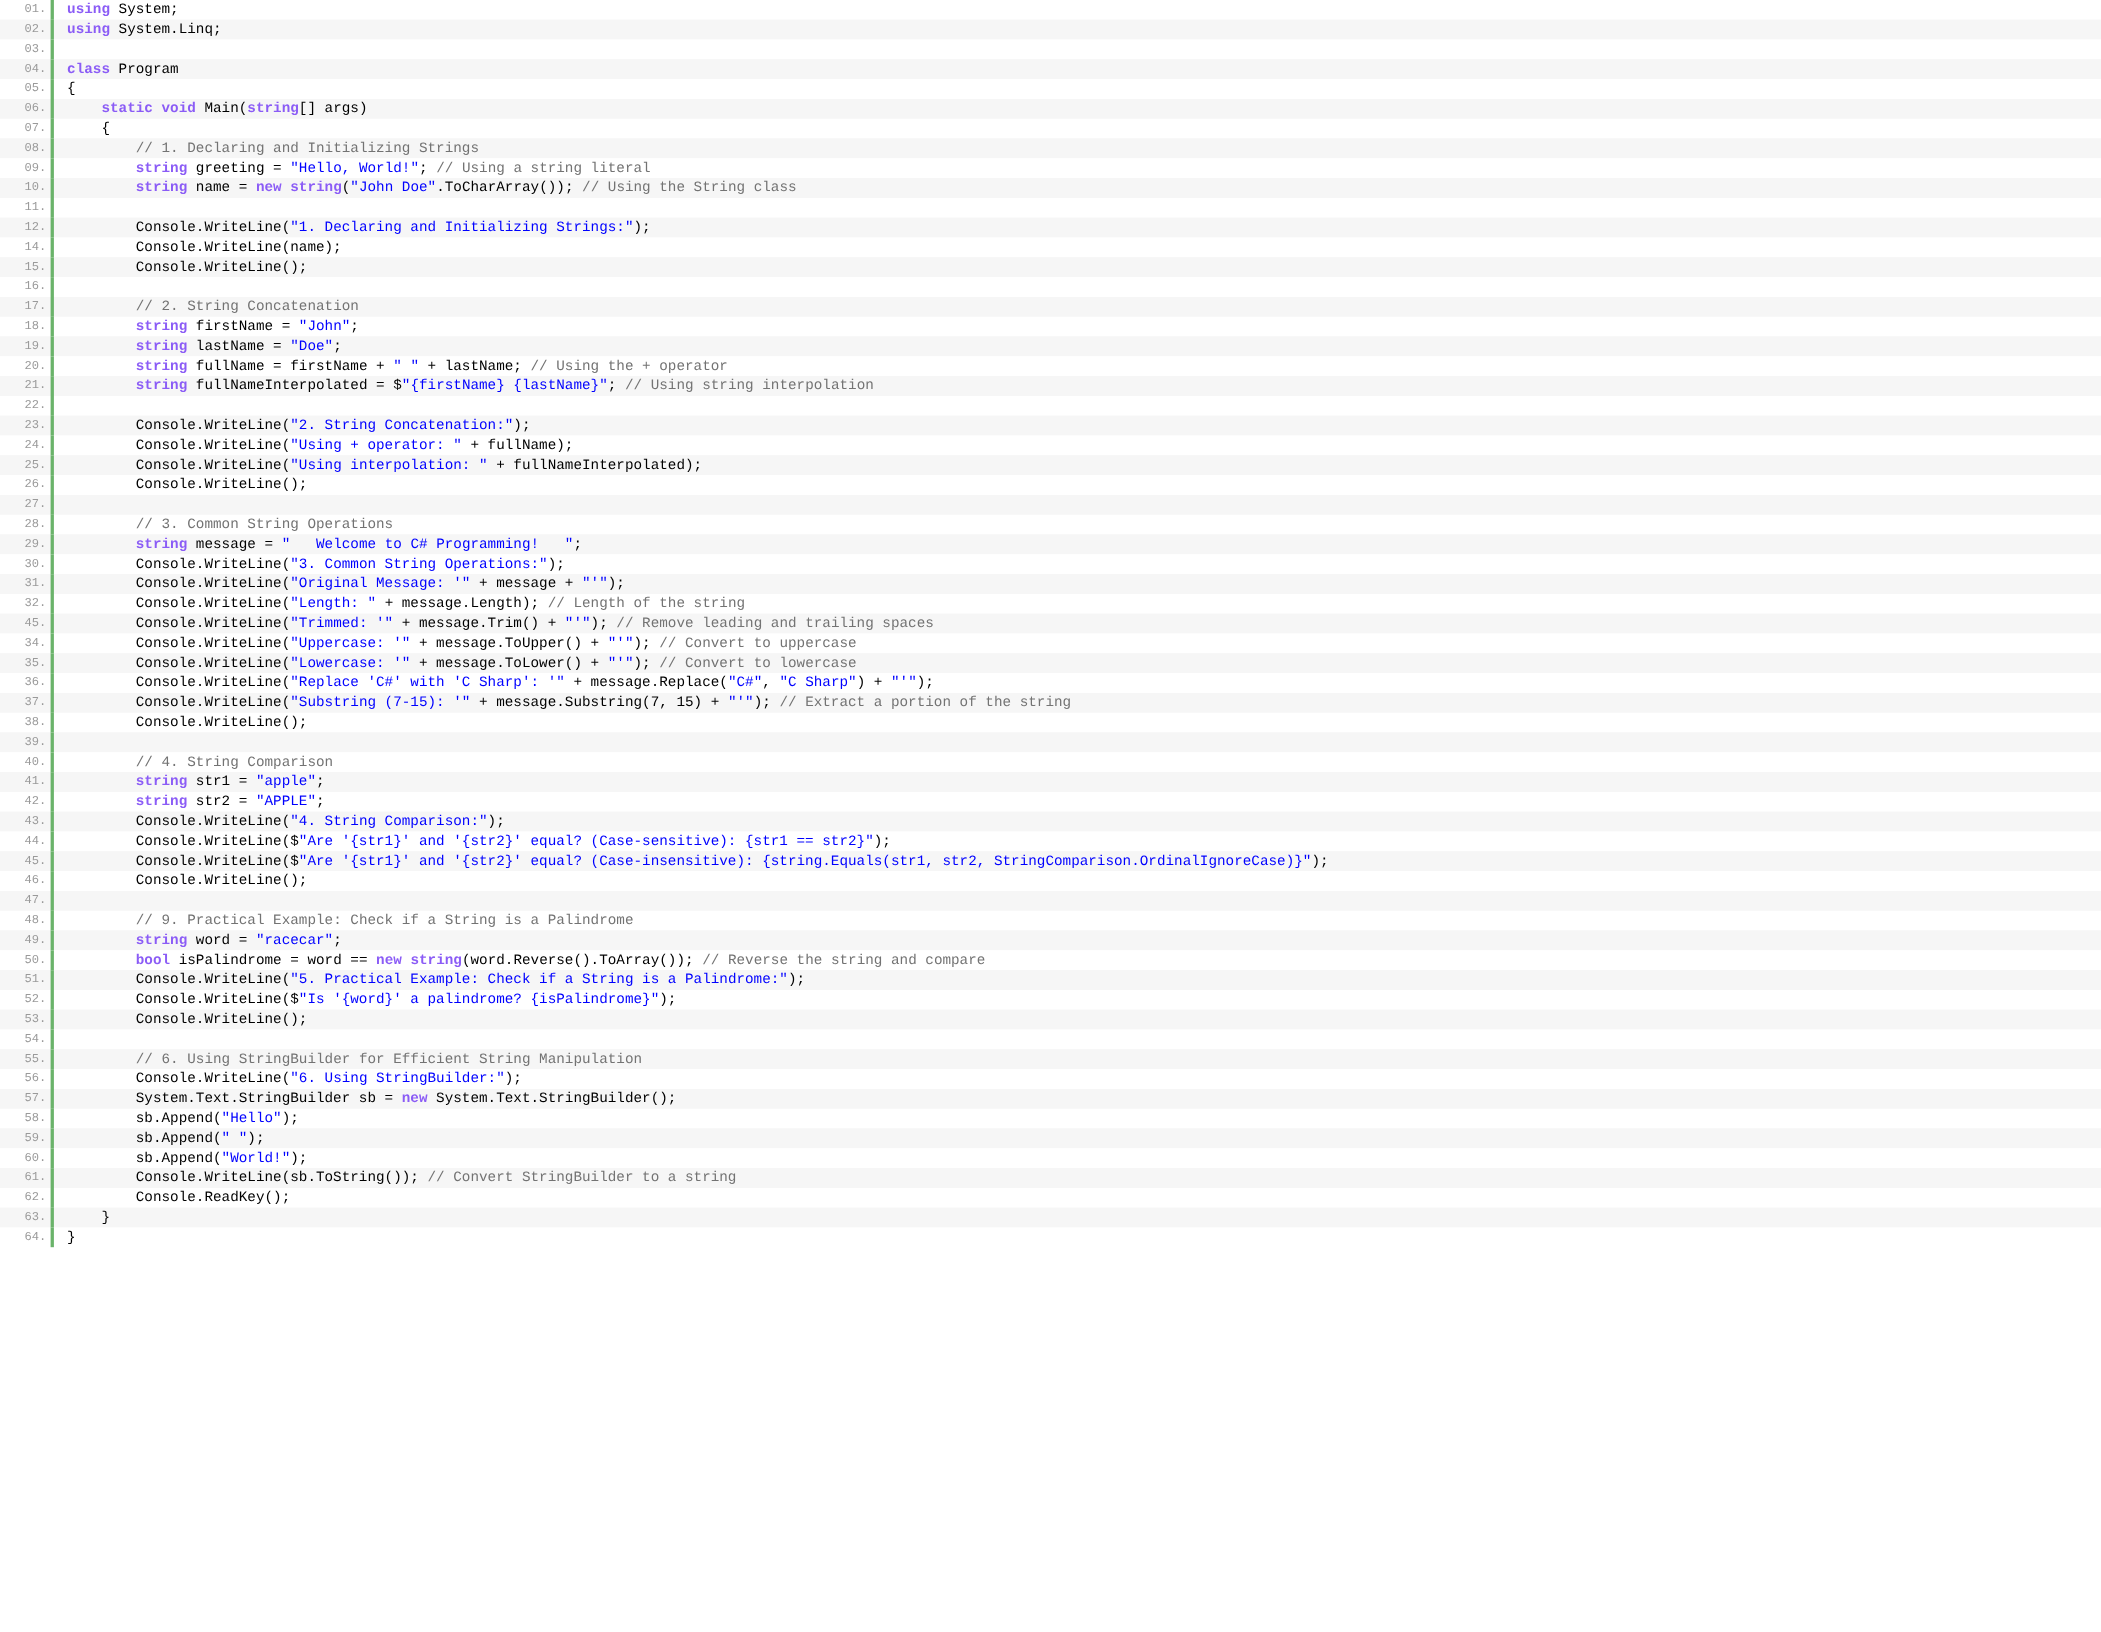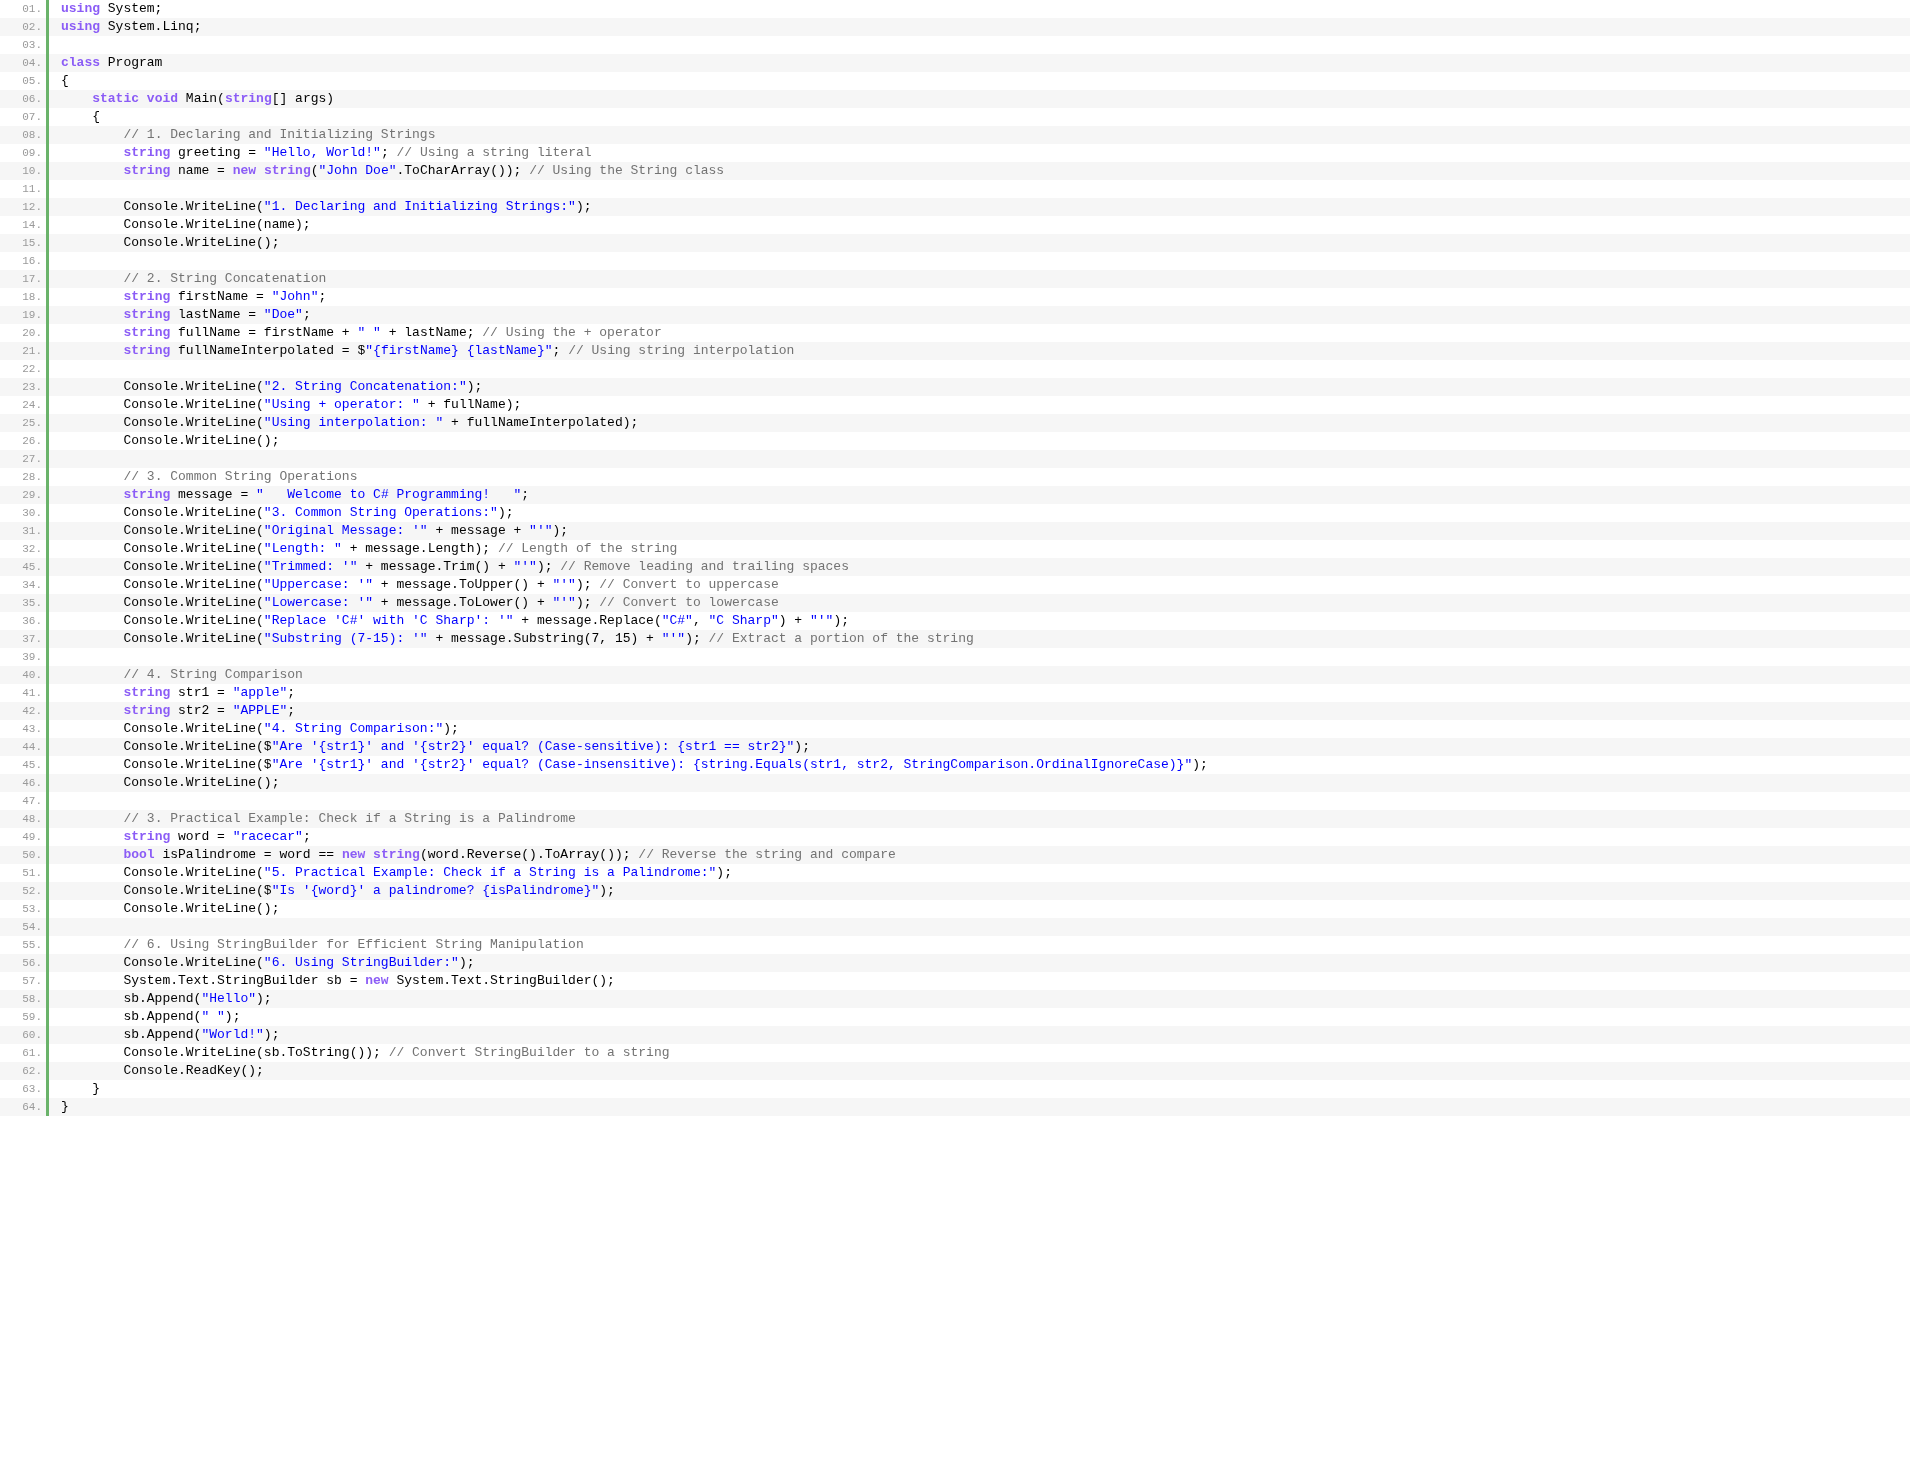--- a/index.html
+++ b/index.html
@@ -189,20 +189,24 @@
     </div>
     <div class="code-line">
       <div class="gutter">36.</div>
       <div class="src">        Console.WriteLine(<span class="str">"Replace 'C#' with 'C Sharp': '"</span> + message.Replace(<span class="str">"C#"</span>, <span class="str">"C Sharp"</span>) + <span class="str">"'"</span>);</div>
     </div>
     <div class="code-line">
       <div class="gutter">37.</div>
       <div class="src">        Console.WriteLine(<span class="str">"Substring (7-15): '"</span> + message.Substring(7, 15) + <span class="str">"'"</span>); <span class="com">// Extract a portion of the string</span></div>
     </div>
     <div class="code-line">
+      <div class="gutter">38.</div>
+      <div class="src">        Console.WriteLine();</div>
+    </div>
+    <div class="code-line">
       <div class="gutter">39.</div>
       <div class="src">&nbsp;</div>
     </div>
     <div class="code-line">
       <div class="gutter">40.</div>
       <div class="src">        <span class="com">// 4. String Comparison</span></div>
     </div>
     <div class="code-line">
       <div class="gutter">41.</div>
       <div class="src">        <span class="kw">string</span> str1 = <span class="str">"apple"</span>;</div>
@@ -226,21 +230,21 @@
     <div class="code-line">
       <div class="gutter">46.</div>
       <div class="src">        Console.WriteLine();</div>
     </div>
     <div class="code-line">
       <div class="gutter">47.</div>
       <div class="src">&nbsp;</div>
     </div>
     <div class="code-line">
       <div class="gutter">48.</div>
-      <div class="src">        <span class="com">// 3. Practical Example: Check if a String is a Palindrome</span></div>
+      <div class="src">        <span class="com">// 9. Practical Example: Check if a String is a Palindrome</span></div>
     </div>
     <div class="code-line">
       <div class="gutter">49.</div>
       <div class="src">        <span class="kw">string</span> word = <span class="str">"racecar"</span>;</div>
     </div>
     <div class="code-line">
       <div class="gutter">50.</div>
       <div class="src">        <span class="kw">bool</span> isPalindrome = word == <span class="kw">new</span> <span class="kw">string</span>(word.Reverse().ToArray()); <span class="com">// Reverse the string and compare</span></div>
     </div>
     <div class="code-line">

